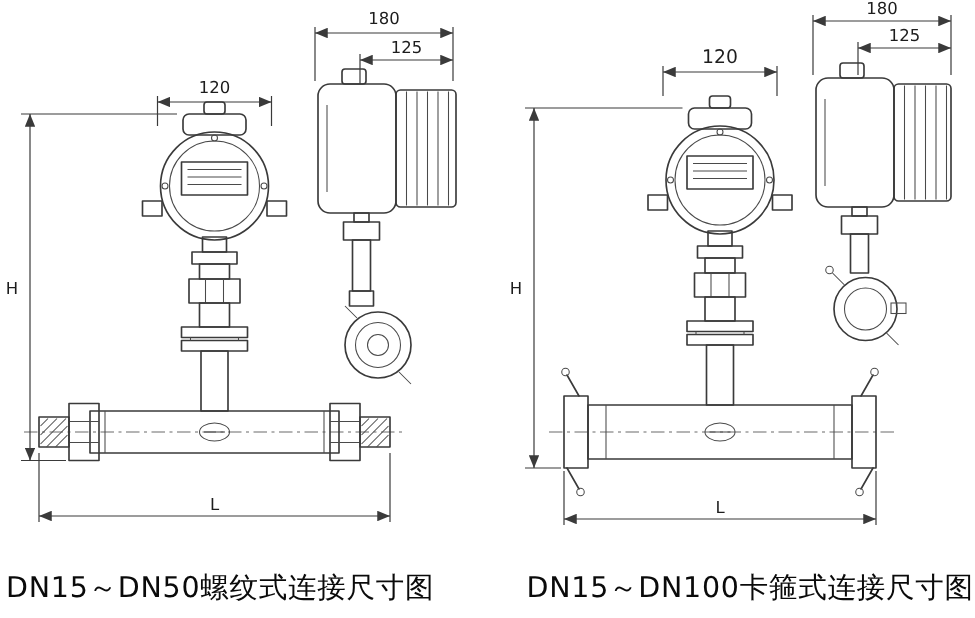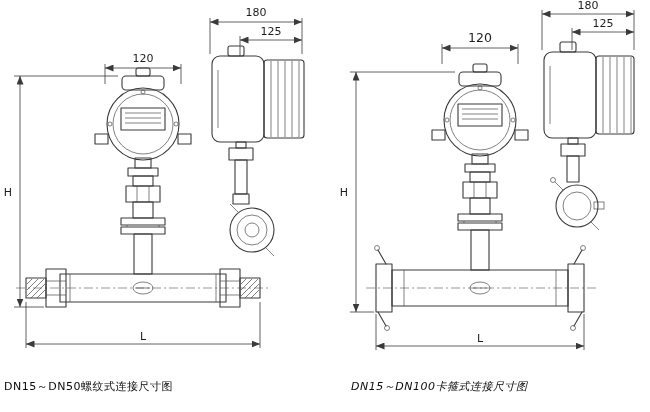--- a/index.html
+++ b/index.html
@@ -8,25 +8,25 @@
     font-family:"DejaVu Sans","Liberation Sans",sans-serif;overflow:hidden;
   }
   svg{position:absolute;left:0;top:0;}
   .geo{stroke:#3a3a3a;stroke-width:1.1;fill:none;stroke-linecap:round;stroke-linejoin:round;}
   .geo-thin{stroke:#4a4a4a;stroke-width:.7;fill:none;}
   .dim{stroke:#3a3a3a;stroke-width:.8;fill:none;}
   .cl{stroke:#6a6a6a;stroke-width:.7;fill:none;stroke-dasharray:9 3 2 3;}
   .dimtxt{font-family:"DejaVu Sans","Liberation Sans",sans-serif;font-size:11px;fill:#1d1d1d;}
   .dimtxt-big{font-family:"DejaVu Sans","Liberation Sans",sans-serif;font-size:12.5px;fill:#1d1d1d;}
   .caption{
-    position:absolute;top:379px;font-size:11px;color:#0a0a0a;
+    position:absolute;top:379px;font-size:19px;color:#0a0a0a;
     font-family:"DejaVu Sans","Liberation Sans",sans-serif;letter-spacing:.5px;white-space:nowrap;
   }
   #caption-left{left:4px;}
-  #caption-right{left:351px;font-style:italic;}
+  #caption-right{left:351px;}
 </style>
 </head>
 <body>
 
 <div id="stage">
 
 <svg width="650" height="376" viewBox="0 0 650 376">
   <defs>
     <marker id="ah" markerUnits="userSpaceOnUse" markerWidth="9" markerHeight="7" refX="8.5" refY="3.5" orient="auto-start-reverse">
       <path d="M0,0 L8.5,3.5 L0,7 Z" fill="#3a3a3a"></path>

